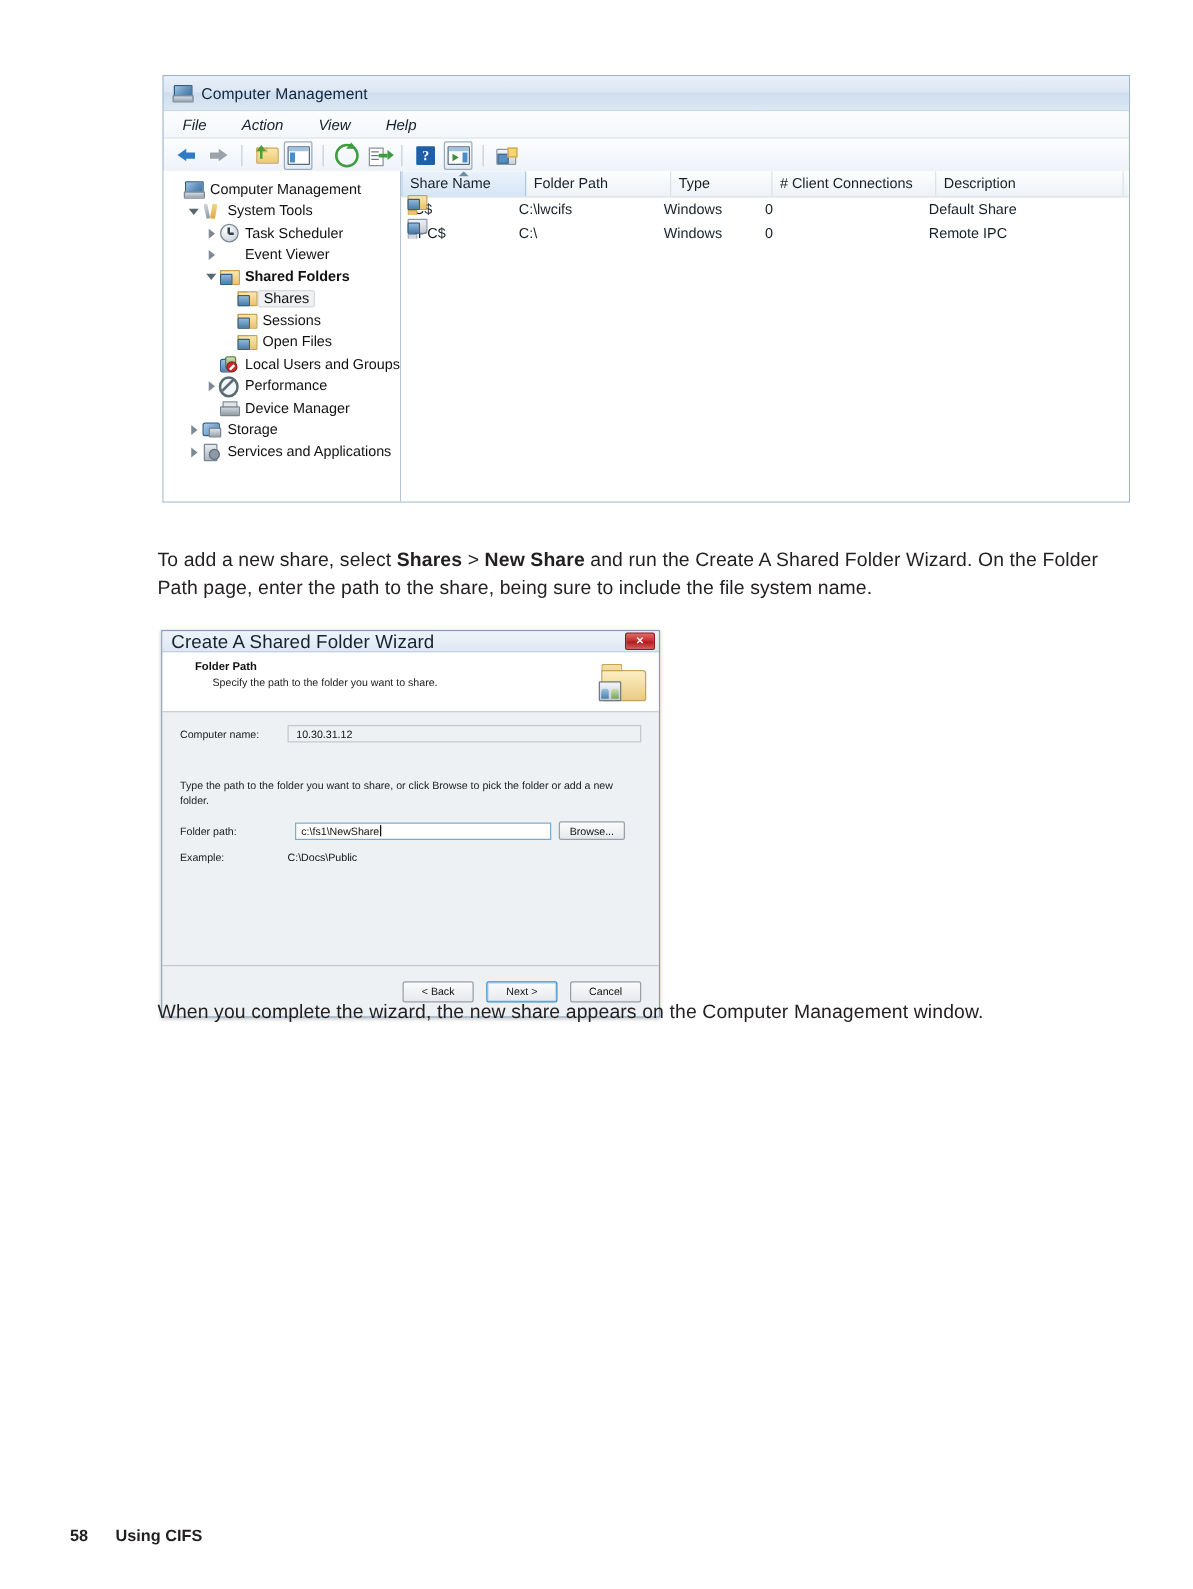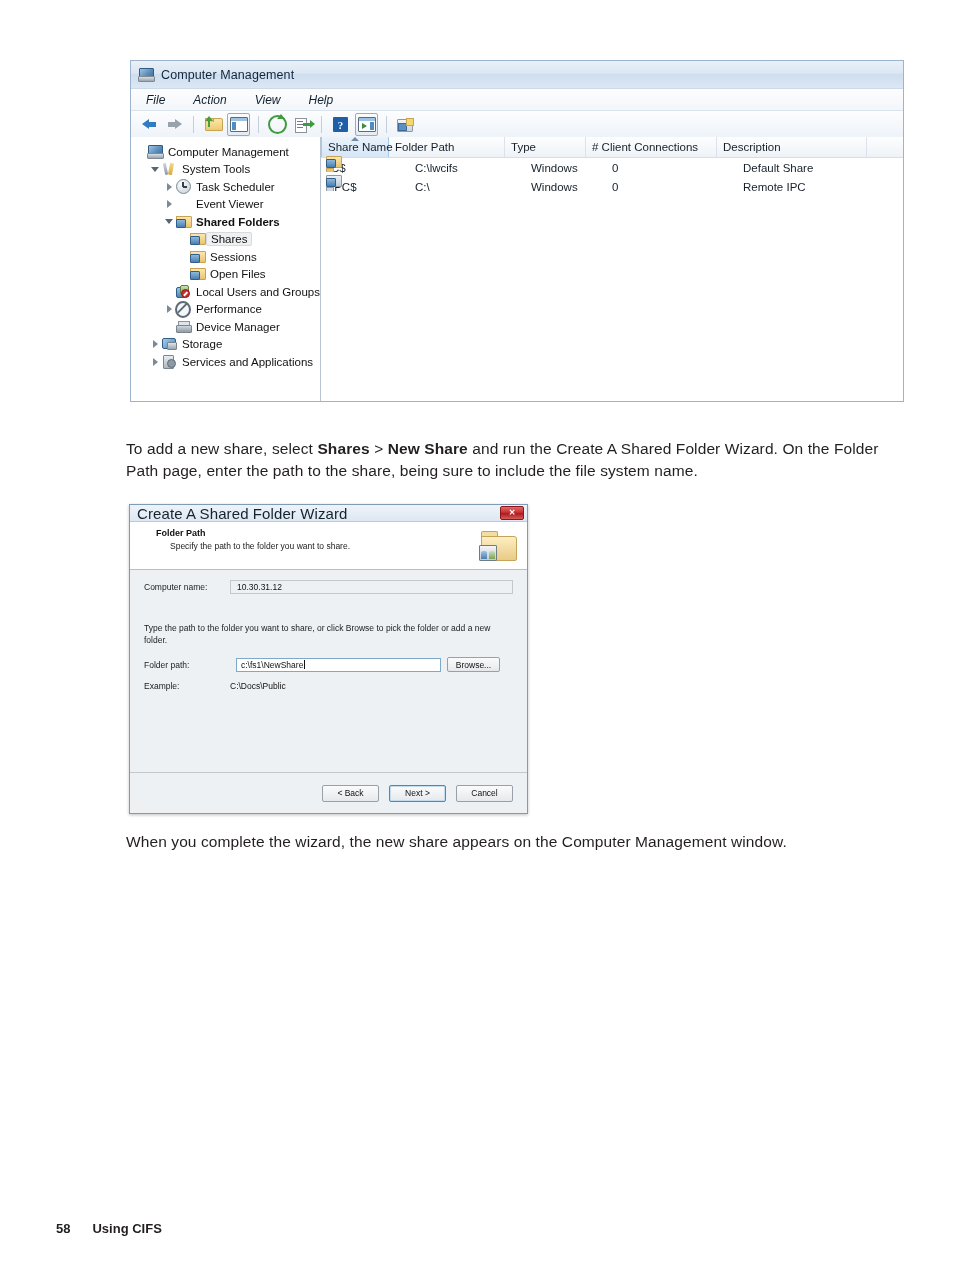--- a/index.html
+++ b/index.html
@@ -475,21 +475,21 @@
               <span class="box"></span>
               <span class="gear"></span>
             </span>
           </span>
           <span class="tl">Services and Applications</span>
         </div>
       </div>
 
     <div id="cm-list">
       <div id="lv-header">
-          <div class="col sorted" style="width: 68px;">
+          <div class="col sorted" style="width: 100px;">
             <span class="sortcaret"></span>
             <span>Share Name</span>
           </div>
           <div class="col" style="width: 116px;">
             <span>Folder Path</span>
           </div>
           <div class="col" style="width: 81px;">
             <span>Type</span>
           </div>
           <div class="col" style="width: 131px;">
@@ -591,18 +591,18 @@
 
   </div>
 
   <div id="wiz-foot">
     <span class="w-btn">&lt; Back</span>
     <span class="w-btn default">Next &gt;</span>
     <span class="w-btn">Cancel</span>
   </div>
 </div>
 
-<div class="para" style="left:126px;top:831px;width:780px;">When you complete the wizard, the new share appears on the Computer Management window.</div>
+<div class="para" style="left:126px;top:799px;width:780px;">When you complete the wizard, the new share appears on the Computer Management window.</div>
 
 <div id="pg-footer">
   <span>58</span>
   <span>Using CIFS</span>
 </div>
 
 </body></html>

